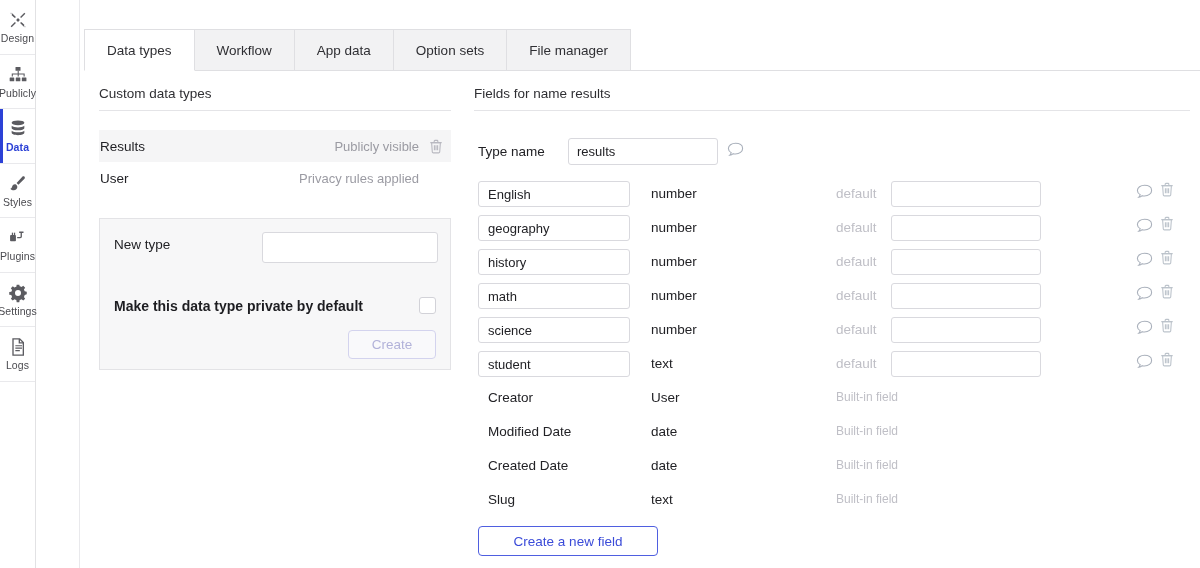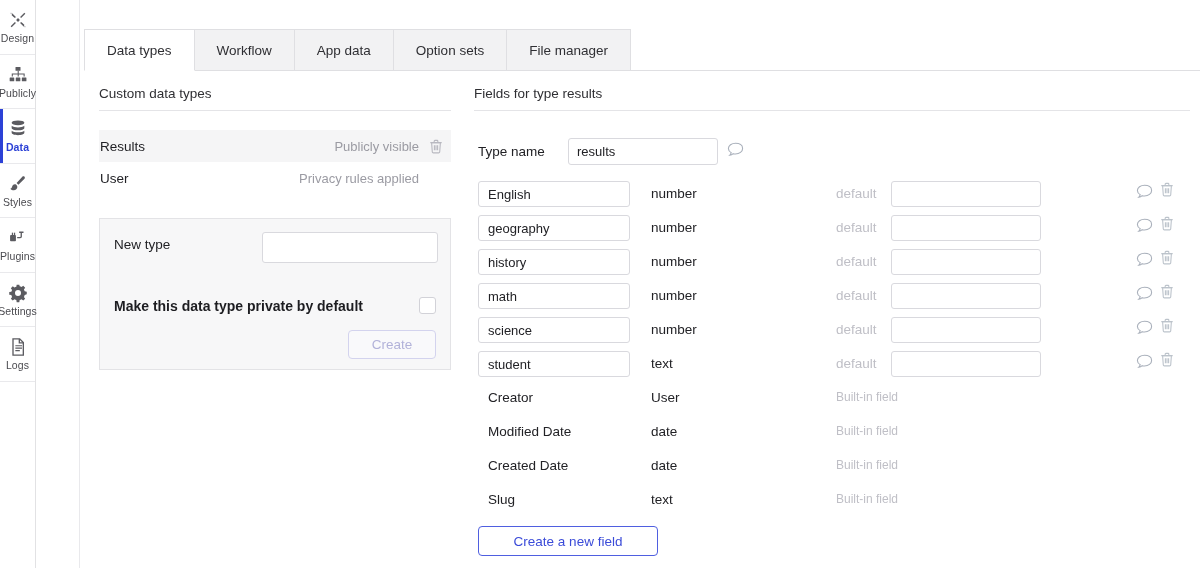--- a/index.html
+++ b/index.html
@@ -350,21 +350,21 @@
       </div>
       <div class="tab">
         <span>File manager</span>
       </div>
     </div>
   <div class="tabs-underline"></div>
 
   <div class="sec-title" style="left:99px; top:86px;">Custom data types</div>
   <div class="sec-rule" style="left:99px; top:110px; width:352px;"></div>
 
-  <div class="sec-title" style="left:474px; top:86px;">Fields for type results</div>
+  <div class="sec-title" style="left:474px; top:86px;">Fields for name results</div>
   <div class="sec-rule" style="left:474px; top:110px; width:716px;"></div>
 
   <div class="dt-list" id="dtlist">
       <div class="dt-row sel">
         <span class="dt-name">Results</span>
         <span class="dt-meta">Publicly visible</span>
         <span class="dt-trash">
           <svg width="14" height="15" viewBox="0 0 14 15" fill="none" stroke="currentColor" stroke-width="1.1">
             <path d="M2.6 3.6h8.8l-.7 9.4a1 1 0 0 1-1 .9H4.3a1 1 0 0 1-1-.9z"></path>
             <path d="M1.3 3.6h11.4M5.2 3.4V2.1c0-.4.3-.7.7-.7h2.2c.4 0 .7.3.7.7v1.3"></path>

